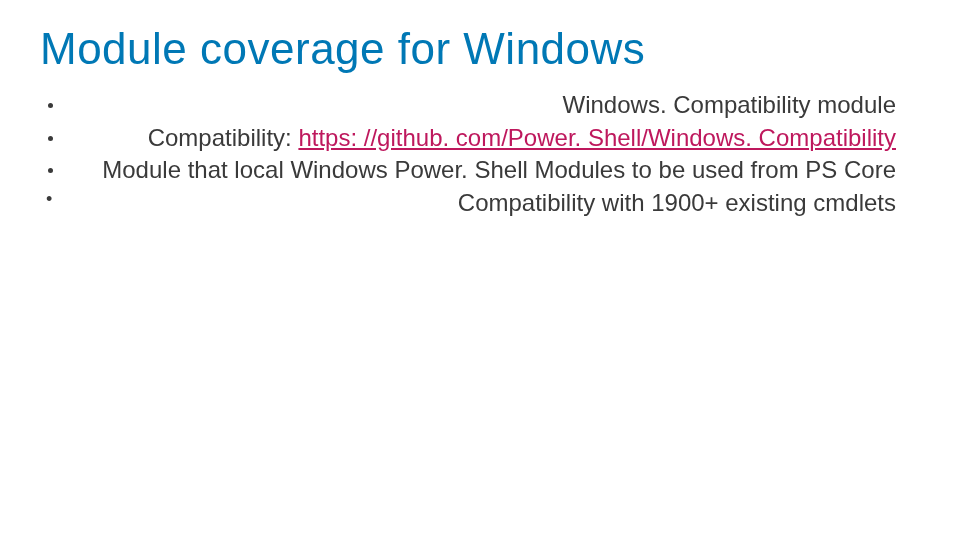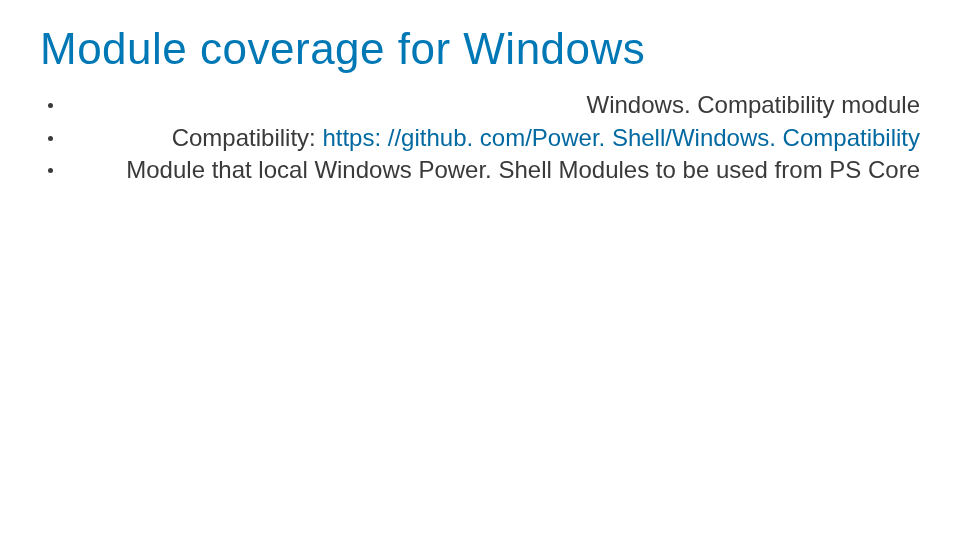--- a/index.html
+++ b/index.html
@@ -9,21 +9,21 @@
     height: 540px;
     background: #ffffff;
     font-family: "Segoe UI Light", "Segoe UI", Arial, sans-serif;
     color: #3a3a3a;
     overflow: hidden;
   }
   .slide {
     box-sizing: border-box;
     width: 960px;
     height: 468px;
-    padding: 24px 40px 20px 40px;
+    padding: 24px 64px 20px 40px;
   }
   .title {
     font-size: 44px;
     font-weight: 300;
     color: #0078b5;
     margin: 0 0 16px 0;
     letter-spacing: 0.5px;
   }
   .bullets {
     list-style: none;
@@ -52,34 +52,38 @@
   }
   .bullets li.dot::before {
     content: "•";
     position: absolute;
     left: 6px;
     top: 0;
     font-size: 18px;
     color: #3a3a3a;
   }
   .link {
-    color: #0369a1;
+    color: #be185d;
+    text-decoration: underline;
     cursor: pointer;
   }
 </style>
 </head>
 <body>
 
 <div class="slide">
   <h1 class="title">Module coverage for Windows</h1>
 
   <ul class="bullets">
     <li class="disc">
       <span>Windows. Compatibility module</span>
     </li>
     <li class="disc">
       <span>Compatibility: </span><a class="link">https: //github. com/Power. Shell/Windows. Compatibility</a>
     </li>
     <li class="disc">
       <span>Module that local Windows Power. Shell Modules to be used from PS Core</span>
     </li>
+    <li class="dot">
+      <span>Compatibility with 1900+ existing cmdlets</span>
+    </li>
   </ul>
 </div>
 
 </body></html>

